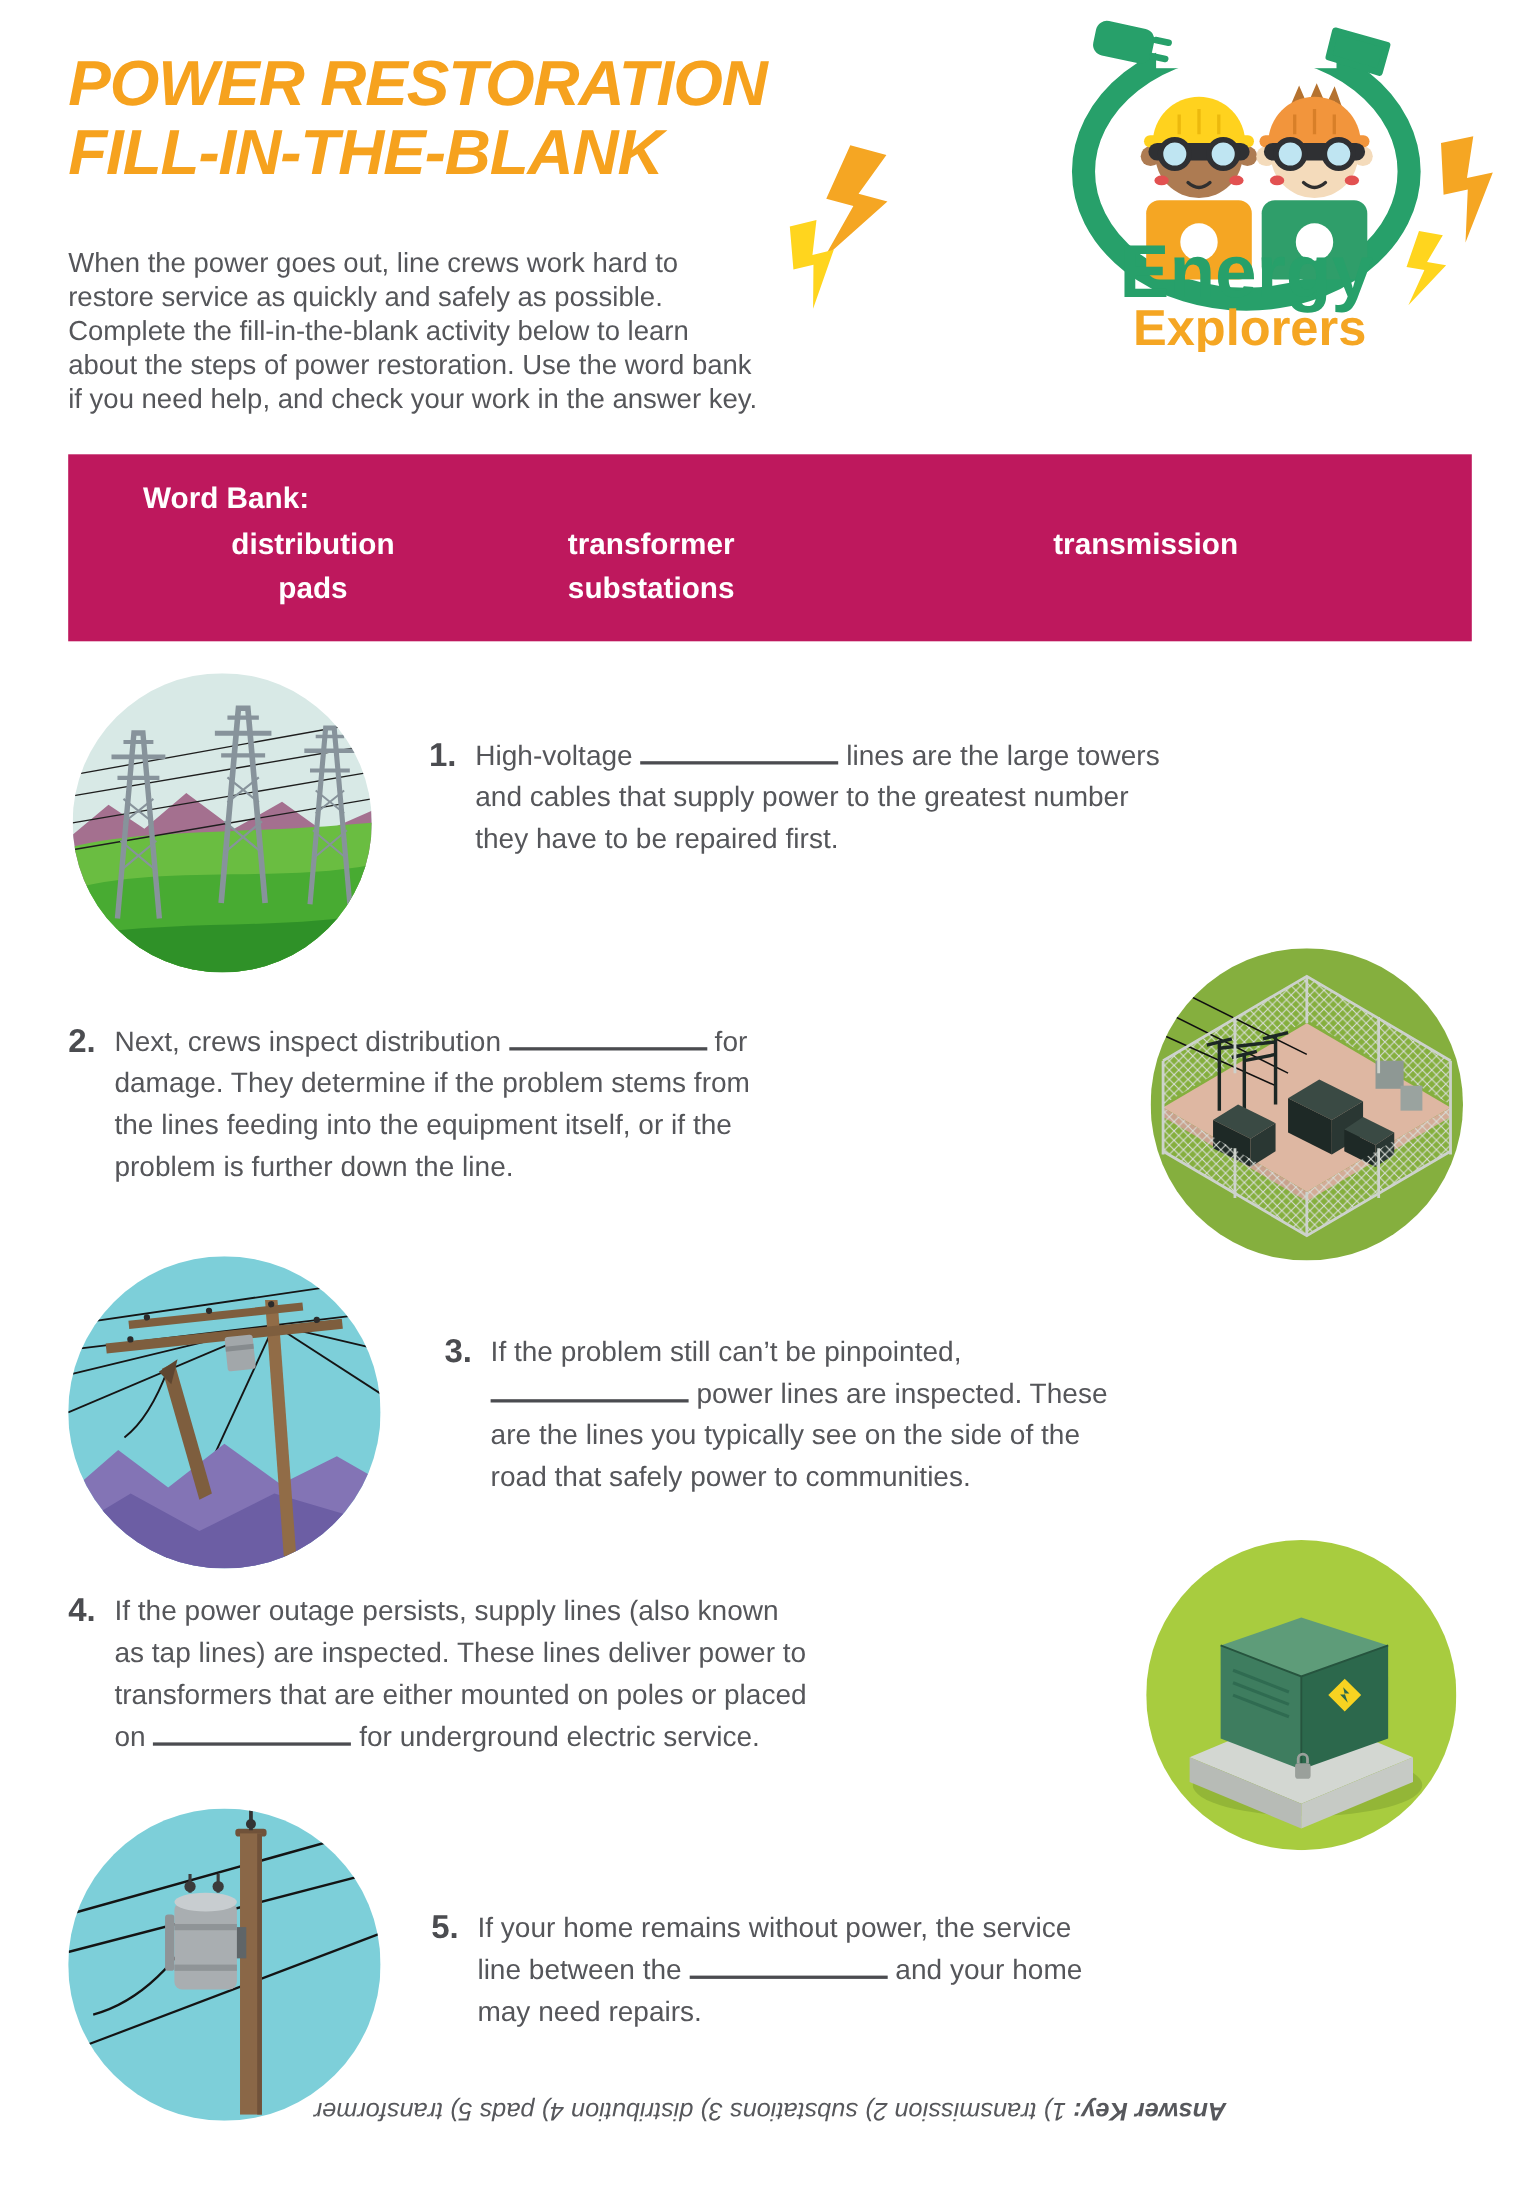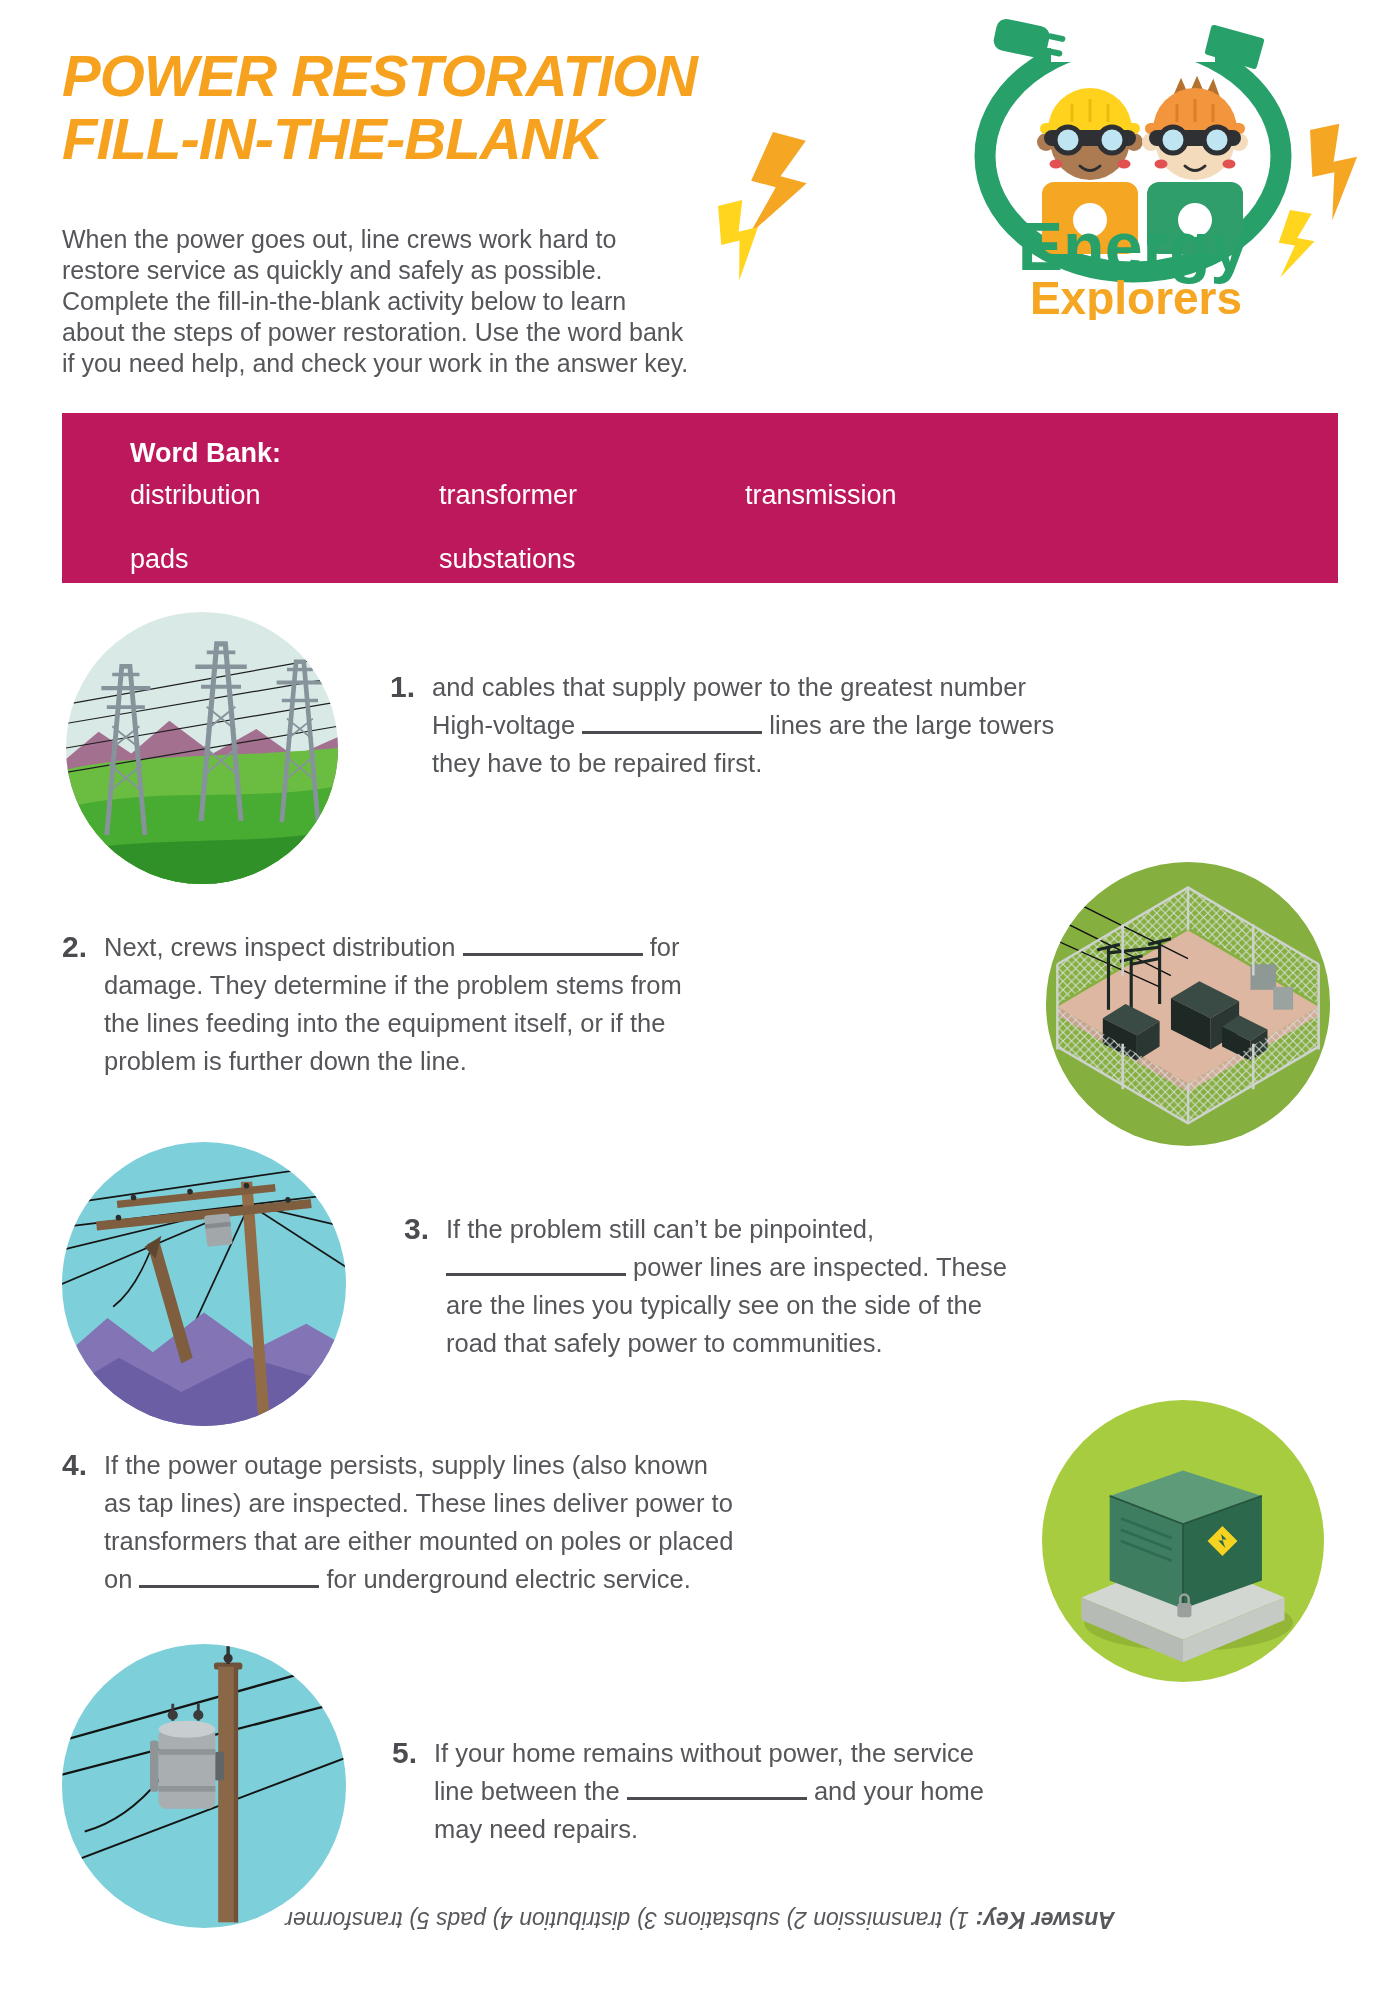--- a/index.html
+++ b/index.html
@@ -17,22 +17,22 @@
     position:absolute; left:62px; top:224px; width:700px;
     font-size:25px; line-height:31px; color:#55565A;
   }
   .logo { position:absolute; left:678px; top:14px; width:682px; height:306px; }
   .wordbank {
     position:absolute; left:62px; top:413px; width:1276px; height:170px;
     background:#be185d; color:#ffffff; padding:24px 0 0 68px;
   }
   .wb-label { font-size:27px; font-weight:700; line-height:32px; margin-bottom:8px; }
   .wb-words {
-    display:grid; grid-template-columns:309px 306px 1fr; row-gap:28px;
-    font-size:27px; line-height:36px; font-weight:400;
+    display:grid; grid-template-columns:309px 306px 1fr; row-gap:4px;
+    font-size:27px; line-height:36px; font-weight:700;text-align:center;
   }
   .question { position:absolute; display:flex; color:#55565A; }
   .qnum { font-weight:800; font-size:30px; line-height:38px; width:42px; flex:0 0 auto; color:#4B4C50; }
   .qtext { font-size:25.5px; line-height:38px; white-space:nowrap; }
   .blank { display:inline-block; width:180px; border-bottom:3px solid #4B4C50; }
   .circ { position:absolute; }
   .answer-key {
     position:absolute; left:0; top:1906px; width:1400px; text-align:center;
     transform:rotate(180deg); font-style:italic; font-size:23px; color:#57585C;
   }
@@ -326,22 +326,22 @@
       <line x1="39" y1="21" x2="39" y2="27" stroke="#3B3B3B" stroke-width="1"></line>
       <line x1="48" y1="21" x2="48" y2="27" stroke="#3B3B3B" stroke-width="1"></line>
       <circle cx="39" cy="25" r="1.8" fill="#3B3B3B"></circle>
       <circle cx="48" cy="25" r="1.8" fill="#3B3B3B"></circle>
     </g>
   </svg>
 
   <div class="question" style="left:390px; top:668px; width:700px;">
     <div class="qnum">1.</div>
     <div class="qtext">
+        <div class="qline"><span>High-voltage </span><span class="blank"></span><span> lines are the large towers</span></div>
         <div class="qline"><span>and cables that supply power to the greatest number</span></div>
-        <div class="qline"><span>High-voltage </span><span class="blank"></span><span> lines are the large towers</span></div>
         <div class="qline"><span>they have to be repaired first.</span></div>
       </div>
   </div>
   <div class="question" style="left:62px; top:928px; width:820px;">
     <div class="qnum">2.</div>
     <div class="qtext">
         <div class="qline"><span>Next, crews inspect distribution </span><span class="blank"></span><span> for</span></div>
         <div class="qline"><span>damage. They determine if the problem stems from</span></div>
         <div class="qline"><span>the lines feeding into the equipment itself, or if the</span></div>
         <div class="qline"><span>problem is further down the line.</span></div>

